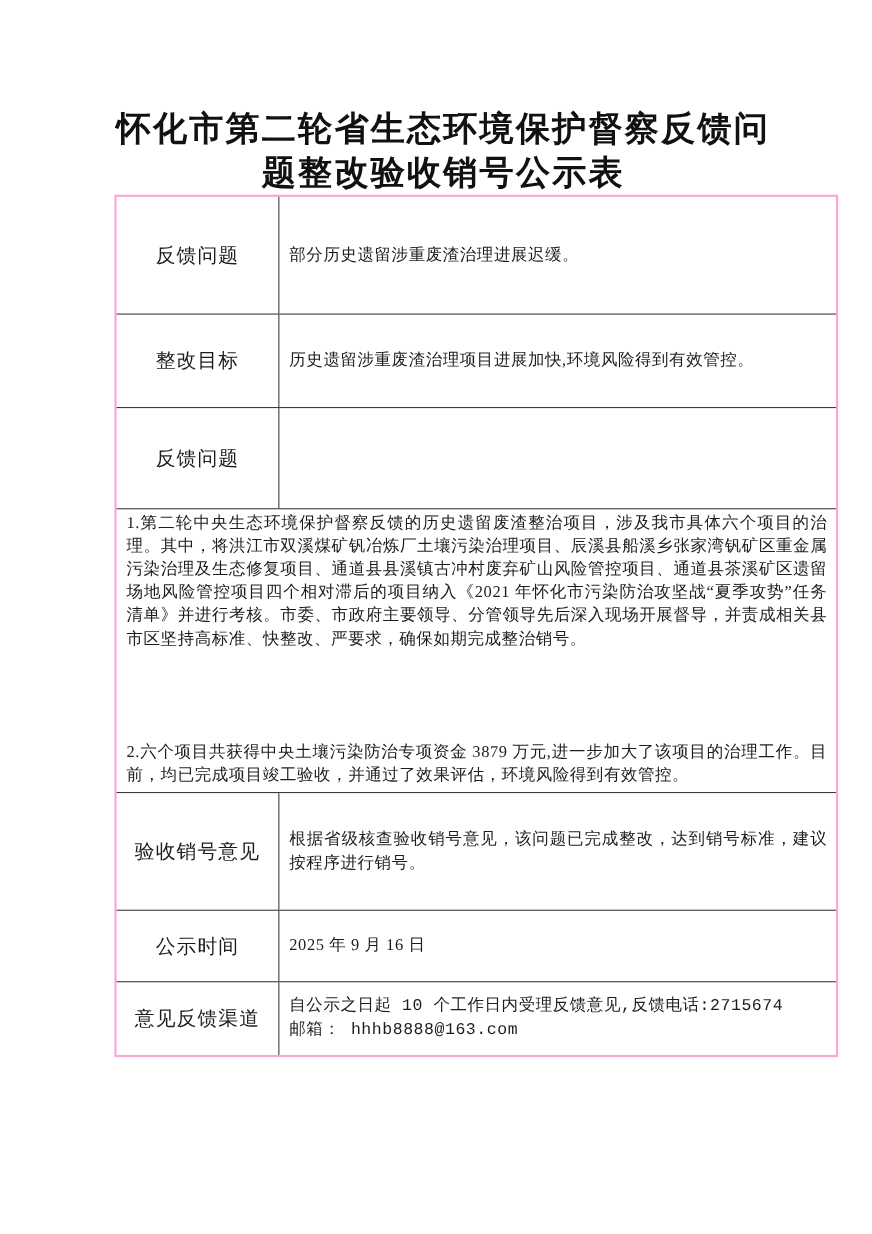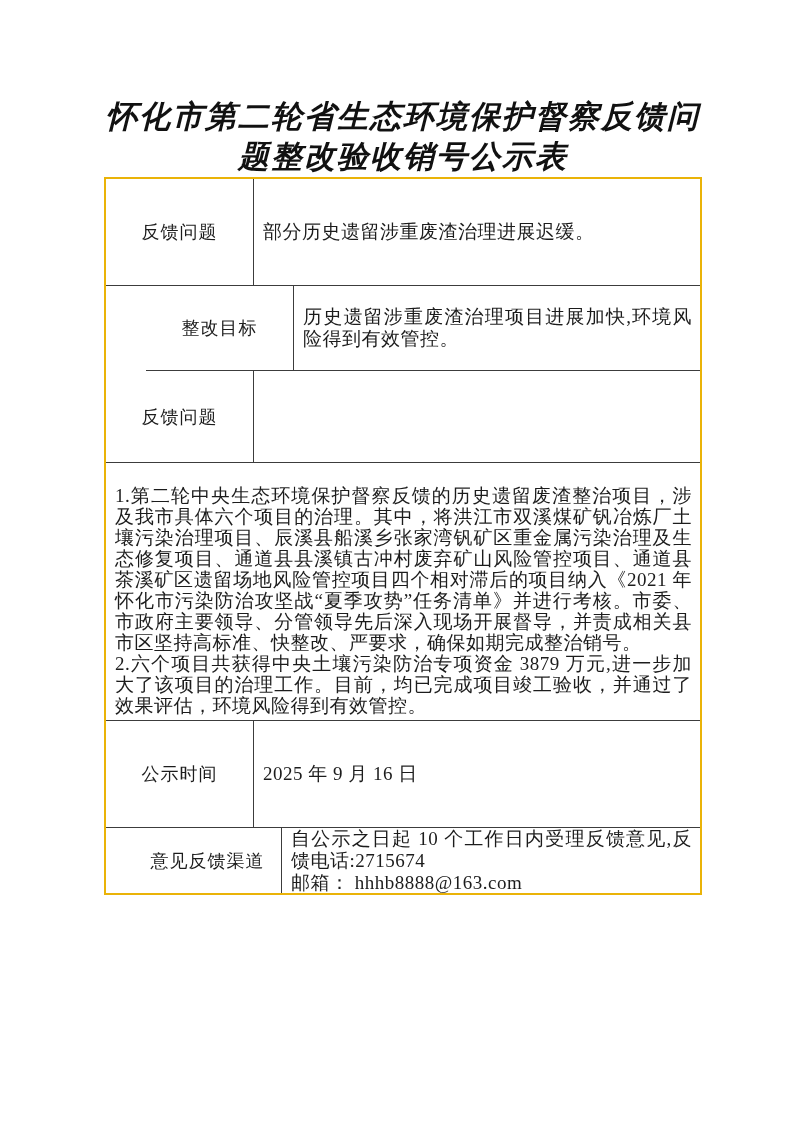--- a/index.html
+++ b/index.html
@@ -21,75 +21,74 @@
   .doc-title {
     width: 598px;
     margin: 0 0 0 104px;
     font-size: 31px;
     font-weight: bold;
     line-height: 40px;
     letter-spacing: 2px;
     text-align: center;
     color: #111111;
     font-family: "Liberation Sans", "DejaVu Sans", sans-serif;
-    font-style: italic;
   }
   .doc-table {
-    width: 598px;
+    width: 658px;
     margin-left: 104px;
     margin-top: 0;
-    border: 2px solid #eab308;
+    border: 2px solid #f9a8d4;
     box-sizing: border-box;
     background: #ffffff;
   }
   .t-row {
     display: flex;
     border-bottom: 1px solid #3c3c3c;
     box-sizing: border-box;
   }
   .t-row:last-child { border-bottom: none; }
   .t-row:nth-child(1) { height: 107px; }
-  .t-row:nth-child(2) { height: 85px; margin-left: 40px;  }
+  .t-row:nth-child(2) { height: 85px;  }
   .t-row:nth-child(3) { height: 92px;  }
   .t-row:nth-child(4) { height: 258px; }
   .t-row:nth-child(5) { height: 107px; }
-  .t-row:nth-child(6) { height: 65px; padding-left: 28px;  }
-  .t-row:nth-child(7) { height: 66px;  }
+  .t-row:nth-child(6) { height: 65px;  }
+  .t-row:nth-child(7) { height: 66px; font-family: Liberation Mono, monospace;  }
   .cell-label {
     width: 148px;
     flex: 0 0 148px;
     border-right: 1px solid #3c3c3c;
     box-sizing: border-box;
     display: flex;
     align-items: center;
     justify-content: center;
     font-size: 18px;
     letter-spacing: 1px;
     text-align: center;
     color: #1c1c1c;
   }
   .cell-content {
     flex: 1 1 auto;
     box-sizing: border-box;
     padding: 4px 8px 4px 9px;
     display: flex;
     flex-direction: column;
     justify-content: center;
-    font-size: 19px;
+    font-size: 15px;
     line-height: 22px;
     letter-spacing: 0.5px;
     color: #1c1c1c;
   }
   .cell-content p {
     margin: 0;
     text-align: justify;
   }
   .t-row:nth-child(4) .cell-content {
     line-height: 21px;
-    justify-content: flex-end;
+    justify-content: space-between;
     padding-top: 3px;
   }
 </style>
 </head>
 <body>
 
 <div class="page">
   <h1 class="doc-title">
     <span>怀化市第二轮省生态环境保护督察反馈问</span><br>
     <span>题整改验收销号公示表</span>
@@ -112,20 +111,26 @@
         <div class="cell-content">
         </div>
       </div>
       <div class="t-row">
         <div class="cell-content">
           <p>1.第二轮中央生态环境保护督察反馈的历史遗留废渣整治项目，涉及我市具体六个项目的治理。其中，将洪江市双溪煤矿钒冶炼厂土壤污染治理项目、辰溪县船溪乡张家湾钒矿区重金属污染治理及生态修复项目、通道县县溪镇古冲村废弃矿山风险管控项目、通道县茶溪矿区遗留场地风险管控项目四个相对滞后的项目纳入《2021 年怀化市污染防治攻坚战“夏季攻势”任务清单》并进行考核。市委、市政府主要领导、分管领导先后深入现场开展督导，并责成相关县市区坚持高标准、快整改、严要求，确保如期完成整治销号。</p>
           <p>2.六个项目共获得中央土壤污染防治专项资金 3879 万元,进一步加大了该项目的治理工作。目前，均已完成项目竣工验收，并通过了效果评估，环境风险得到有效管控。</p>
         </div>
       </div>
       <div class="t-row">
+        <div class="cell-label">验收销号意见</div>
+        <div class="cell-content">
+          <p>根据省级核查验收销号意见，该问题已完成整改，达到销号标准，建议按程序进行销号。</p>
+        </div>
+      </div>
+      <div class="t-row">
         <div class="cell-label">公示时间</div>
         <div class="cell-content">
           <p>2025 年 9 月 16 日</p>
         </div>
       </div>
       <div class="t-row">
         <div class="cell-label">意见反馈渠道</div>
         <div class="cell-content">
           <p>自公示之日起 10 个工作日内受理反馈意见,反馈电话:2715674</p>
           <p>邮箱： hhhb8888@163.com</p>

